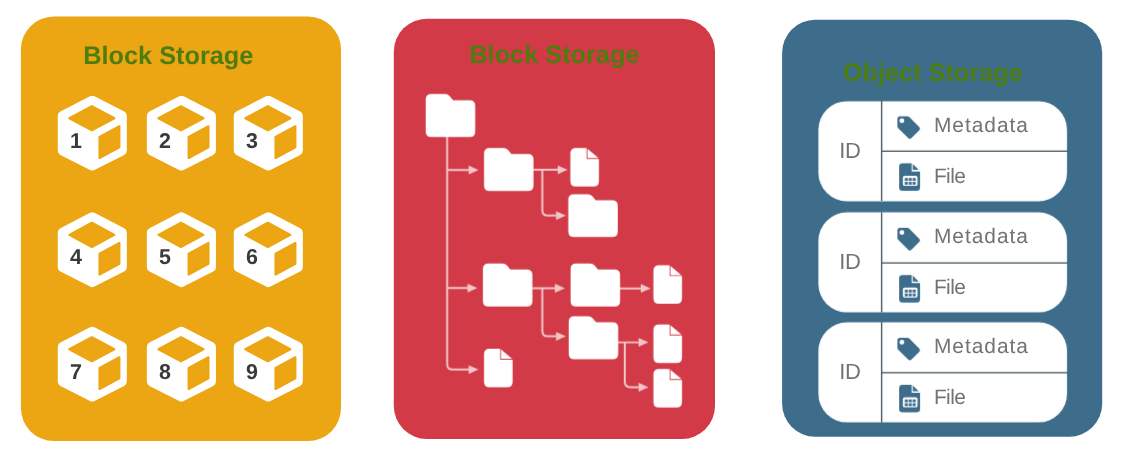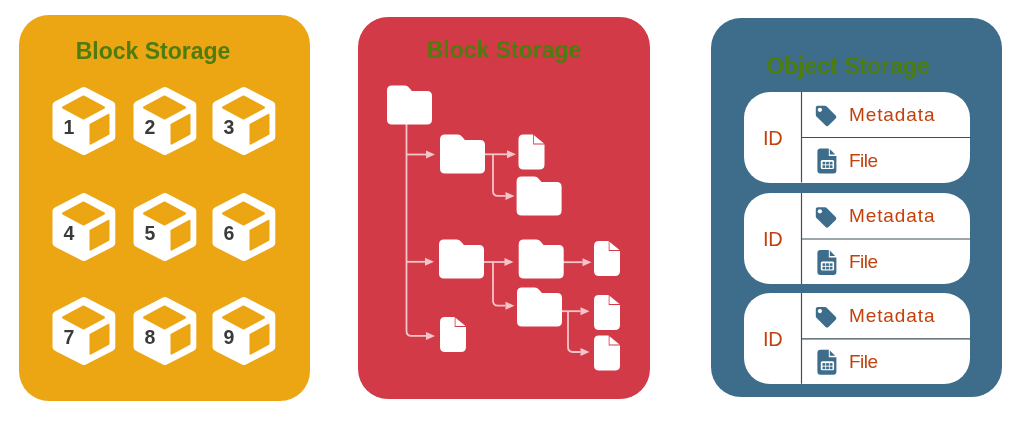--- a/index.html
+++ b/index.html
@@ -1,21 +1,21 @@
 <!DOCTYPE html>
 <html><head>
 <meta charset="utf-8">
 <style>
   html,body{margin:0;padding:0}
   body{width:1024px;height:423px;background:#ffffff;font-family:"Liberation Sans",sans-serif;position:relative;overflow:hidden}
   .panel{position:absolute;border-radius:30px}
   .title{position:absolute;will-change:transform;color:#4d7c0f;font-weight:bold;font-size:23px;white-space:nowrap;transform:translate(-50%,-50%)}
   .absolute{position:absolute}
   .row{position:absolute;background:#ffffff;border-radius:26px;width:226px;height:91px;left:33.5px}
-  .rowlabel{position:absolute;will-change:transform;transform:translateZ(0) translateY(-50%);color:#c2410c;font-size:19px;white-space:nowrap}
+  .rowlabel{position:absolute;will-change:transform;transform:translateZ(0) translateY(-50%);color:#737373;font-size:19px;white-space:nowrap}
 </style>
 </head>
 <body>
 
 <div class="panel" style="left:18.5px;top:15px;width:291.5px;height:385.5px;background:#eca513"></div>
 <div class="title" style="left:152.5px;top:51px">Block Storage</div>
 
 <svg class="absolute" style="left:18.5px;top:15px" width="292" height="386" viewBox="0 0 292 386">
   <defs>
     <g id="cube">

